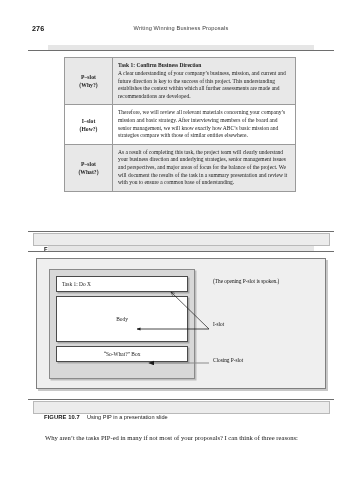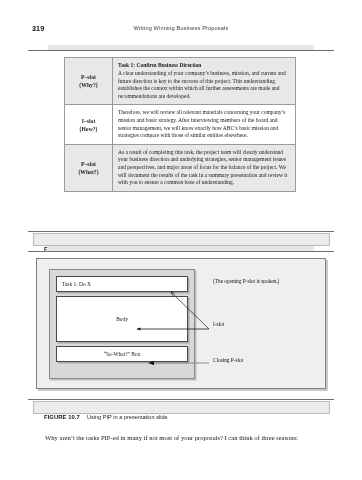--- a/index.html
+++ b/index.html
@@ -200,21 +200,21 @@
     line-height: 11px;
     text-align: left;
     color: #151515;
   }
   .body-para .indent { display: inline-block; width: 12px; }
 </style>
 </head>
 <body>
 
 <div class="page-header">
-  <div class="folio">319</div>
+  <div class="folio">276</div>
   <div class="running-title">Writing Winning Business Proposals</div>
 </div>
 
 <div class="fig-block">
 
   <div class="fig-top-band" style="left:48px; top:45px; width:266px;"></div>
   <div class="fig-rule" style="left:28px; top:50px; width:306px;"></div>
 
   <table class="pip-table">
     <tbody>

